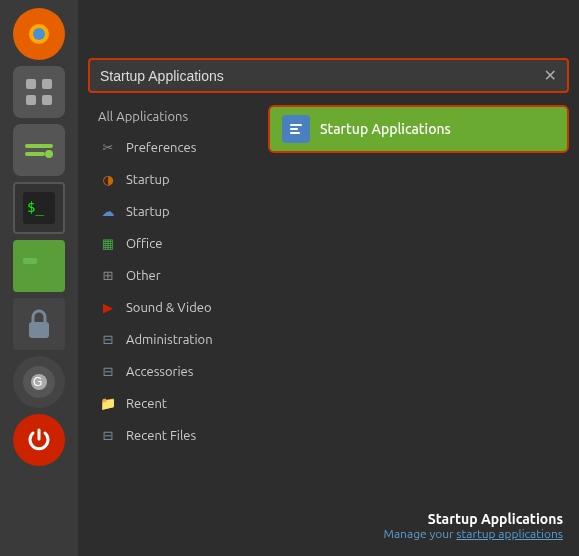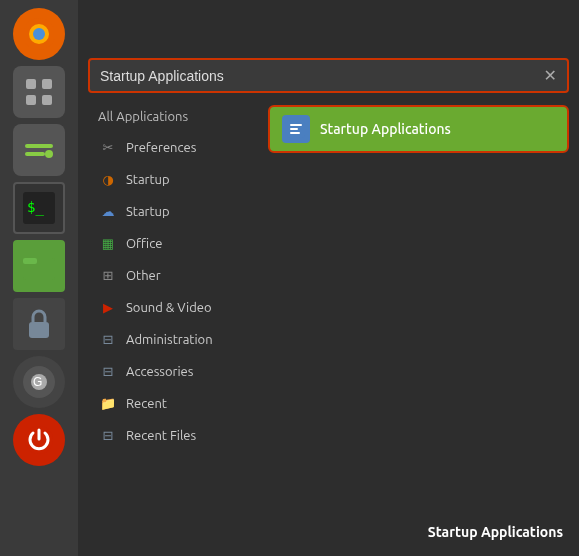--- a/index.html
+++ b/index.html
@@ -318,14 +318,17 @@
             <rect x="4" y="13" width="10" height="2" rx="1" fill="#fff"></rect>
           </svg>
         </div>
         <span class="app-item-label">Startup Applications</span>
       </div>
     </div>
   </div>
 
   <div class="bottom-info">
     <div class="app-name">Startup Applications</div>
+    <div class="app-desc">
+      Manage your <span>startup applications</span>
+    </div>
   </div>
 </div>
 
 </body></html>

